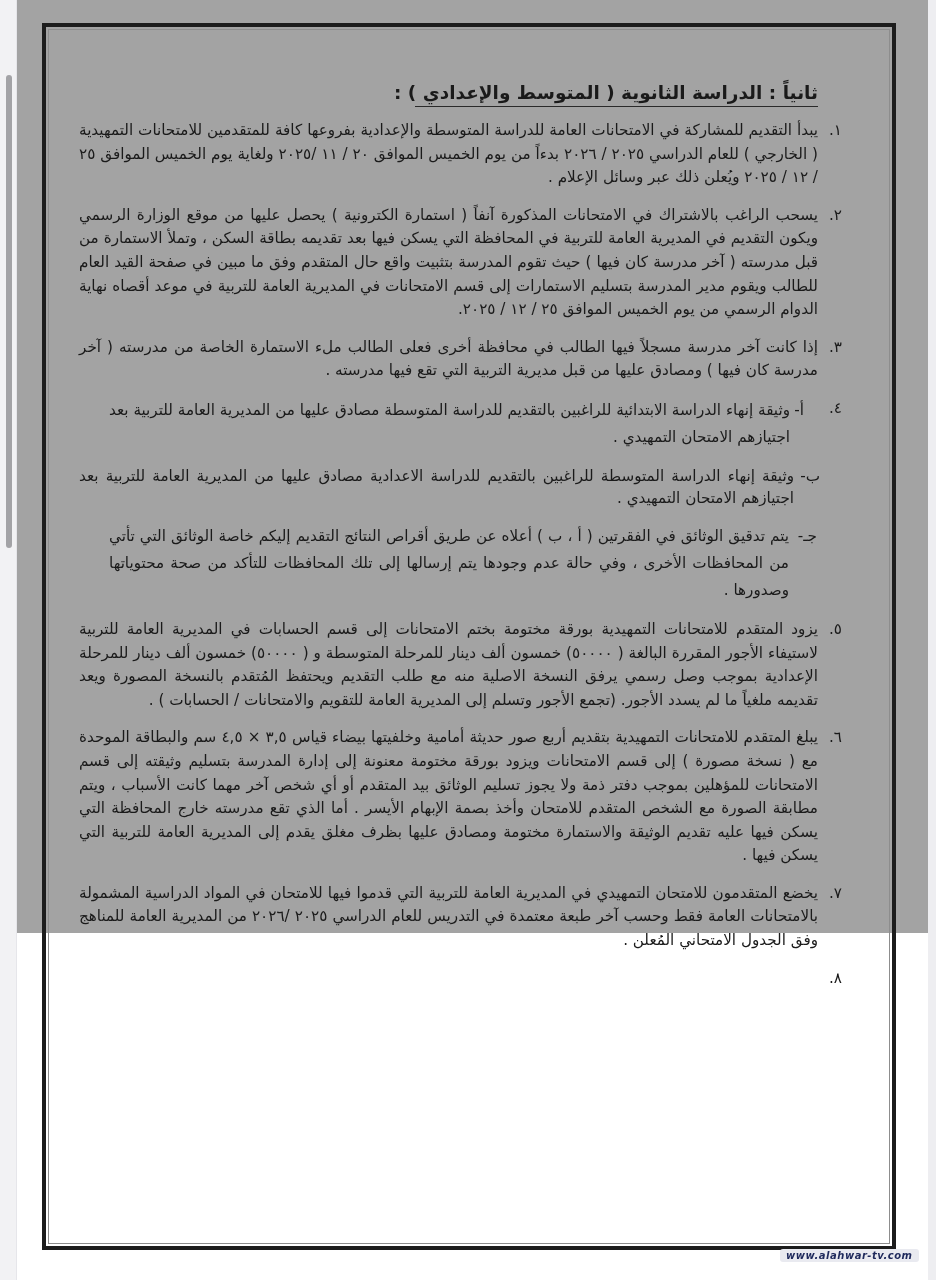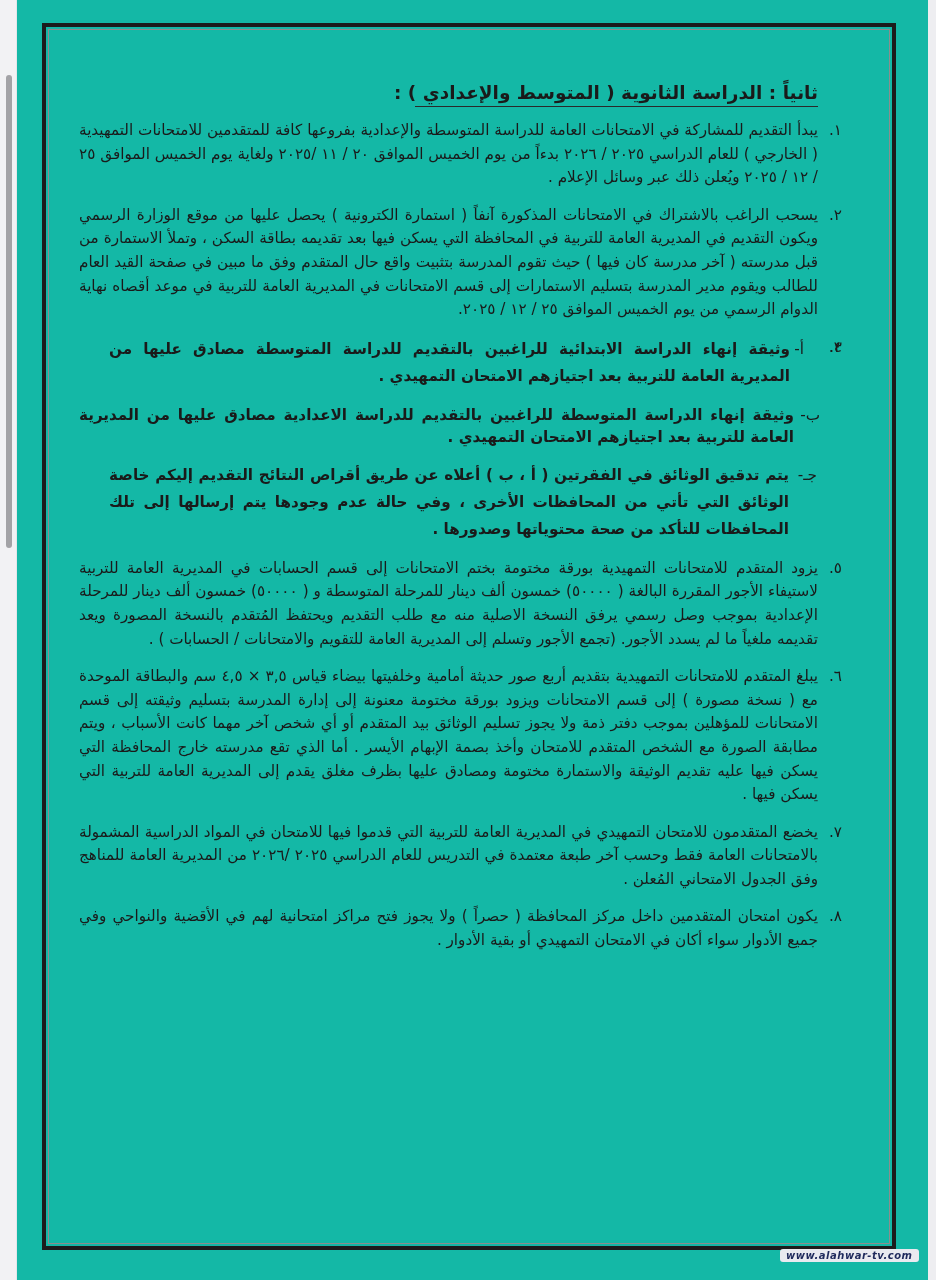--- a/index.html
+++ b/index.html
@@ -7,22 +7,22 @@
       padding: 0;
       width: 936px;
       height: 1280px;
       overflow: hidden;
       background: #ffffff;
       font-family: "DejaVu Sans", "Liberation Sans", sans-serif;
     }
     .viewport {
       position: relative;
       width: 936px;
-      height: 1280px;
-      background: #14b8a6;
+      height: 933px;
+      background: #a3a3a3;
     }
     
     .scroll-track {
       position: absolute;
       left: 0; top: 0;
       width: 16px; height: 1280px;
       background: #f2f2f4;
       border-right: 1px solid #e6e6ea;
     }
     .scroll-thumb {
@@ -111,21 +111,21 @@
     .sub-item.b { margin-right: 0;    margin-left: 0; line-height: 22px; margin-top: 12px; }
     .sub-item.c { margin-right: 3px;  margin-left: 30px; }
     .sub-marker {
       position: absolute;
       top: 0;
       white-space: nowrap;
     }
     .sub-item.a .sub-marker { right: -14px; }
     .sub-item.b .sub-marker { right: -2px; }
     .sub-item.c .sub-marker { right: -2px; }
-    .sub-item .sub-text { display: block; font-weight: bold; }
+    .sub-item .sub-text { display: block; }
     .sub-item.a .sub-text { padding-right: 0; }
     .sub-item.b .sub-text { padding-right: 24px; }
     .sub-item.c .sub-text { padding-right: 26px; }
 
     .watermark {
       position: absolute;
       left: 780px;
       top: 1249px;
       padding: 1px 6px;
       background: #e9eaf0;
@@ -163,20 +163,21 @@
           <span>يبدأ التقديم للمشاركة في الامتحانات العامة للدراسة المتوسطة والإعدادية بفروعها كافة للمتقدمين للامتحانات التمهيدية ( الخارجي ) للعام الدراسي ٢٠٢٥ / ٢٠٢٦ بدءاً من يوم الخميس الموافق ٢٠ / ١١ /٢٠٢٥ ولغاية يوم الخميس الموافق ٢٥ / ١٢ / ٢٠٢٥ ويُعلن ذلك عبر وسائل الإعلام .</span>
         </li>
 
         <li class="item">
           <span class="item-num">٢.</span>
           <span>يسحب الراغب بالاشتراك في الامتحانات المذكورة آنفاً ( استمارة الكترونية ) يحصل عليها من موقع الوزارة الرسمي ويكون التقديم في المديرية العامة للتربية في المحافظة التي يسكن فيها بعد تقديمه بطاقة السكن ، وتملأ الاستمارة من قبل مدرسته ( آخر مدرسة كان فيها ) حيث تقوم المدرسة بتثبيت واقع حال المتقدم وفق ما مبين في صفحة القيد العام للطالب ويقوم مدير المدرسة بتسليم الاستمارات إلى قسم الامتحانات في المديرية العامة للتربية في موعد أقصاه نهاية الدوام الرسمي من يوم الخميس الموافق ٢٥ / ١٢ / ٢٠٢٥.</span>
         </li>
 
         <li class="item">
           <span class="item-num">٣.</span>
+          <span>إذا كانت آخر مدرسة مسجلاً فيها الطالب في محافظة أخرى فعلى الطالب ملء الاستمارة الخاصة من مدرسته ( آخر مدرسة كان فيها ) ومصادق عليها من قبل مديرية التربية التي تقع فيها مدرسته .</span>
         </li>
 
         <li class="item">
           <span class="item-num">٤.</span>
 
           <ul class="sub-items">
             <li class="sub-item a">
               <span class="sub-marker">أ-</span>
               <span class="sub-text">وثيقة إنهاء الدراسة الابتدائية للراغبين بالتقديم للدراسة المتوسطة مصادق عليها من المديرية العامة للتربية بعد اجتيازهم الامتحان التمهيدي .</span>
             </li>
@@ -201,21 +202,20 @@
           <span>يبلغ المتقدم للامتحانات التمهيدية بتقديم أربع صور حديثة أمامية وخلفيتها بيضاء قياس ٣,٥ × ٤,٥ سم والبطاقة الموحدة مع ( نسخة مصورة ) إلى قسم الامتحانات ويزود بورقة مختومة معنونة إلى إدارة المدرسة بتسليم وثيقته إلى قسم الامتحانات للمؤهلين بموجب دفتر ذمة ولا يجوز تسليم الوثائق بيد المتقدم أو أي شخص آخر مهما كانت الأسباب ، ويتم مطابقة الصورة مع الشخص المتقدم للامتحان وأخذ بصمة الإبهام الأيسر . أما الذي تقع مدرسته خارج المحافظة التي يسكن فيها عليه تقديم الوثيقة والاستمارة مختومة ومصادق عليها بظرف مغلق يقدم إلى المديرية العامة للتربية التي يسكن فيها .</span>
         </li>
 
         <li class="item">
           <span class="item-num">٧.</span>
           <span>يخضع المتقدمون للامتحان التمهيدي في المديرية العامة للتربية التي قدموا فيها للامتحان في المواد الدراسية المشمولة بالامتحانات العامة فقط وحسب آخر طبعة معتمدة في التدريس للعام الدراسي ٢٠٢٥ /٢٠٢٦ من المديرية العامة للمناهج وفق الجدول الامتحاني المُعلن .</span>
         </li>
 
         <li class="item">
           <span class="item-num">٨.</span>
-          <span>يكون امتحان المتقدمين داخل مركز المحافظة ( حصراً ) ولا يجوز فتح مراكز امتحانية لهم في الأقضية والنواحي وفي جميع الأدوار سواء أكان في الامتحان التمهيدي أو بقية الأدوار .</span>
         </li>
 
       </ol>
     </div>
   </div>
 
   <div class="watermark">www.alahwar-tv.com</div>
 </div>
 
 </body></html>

